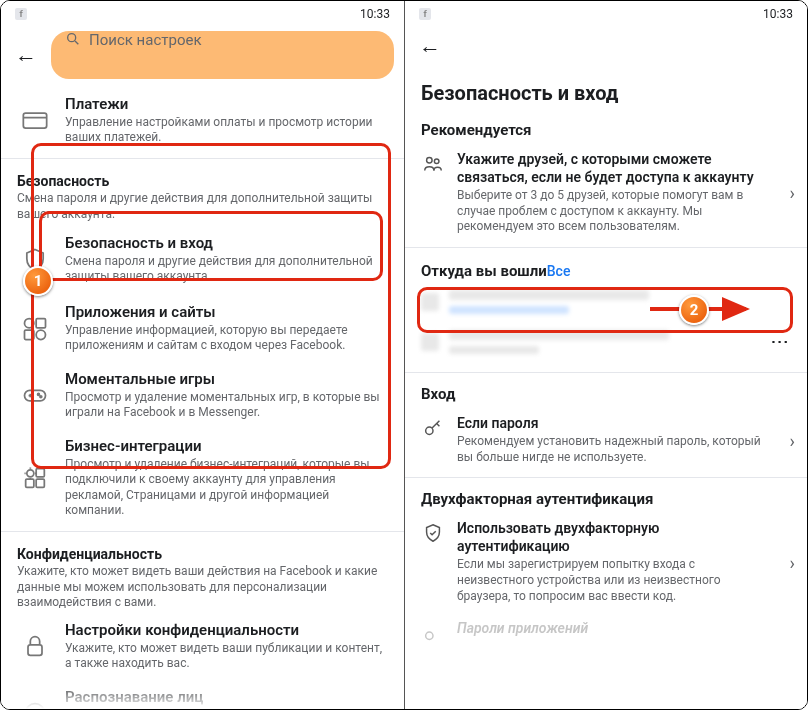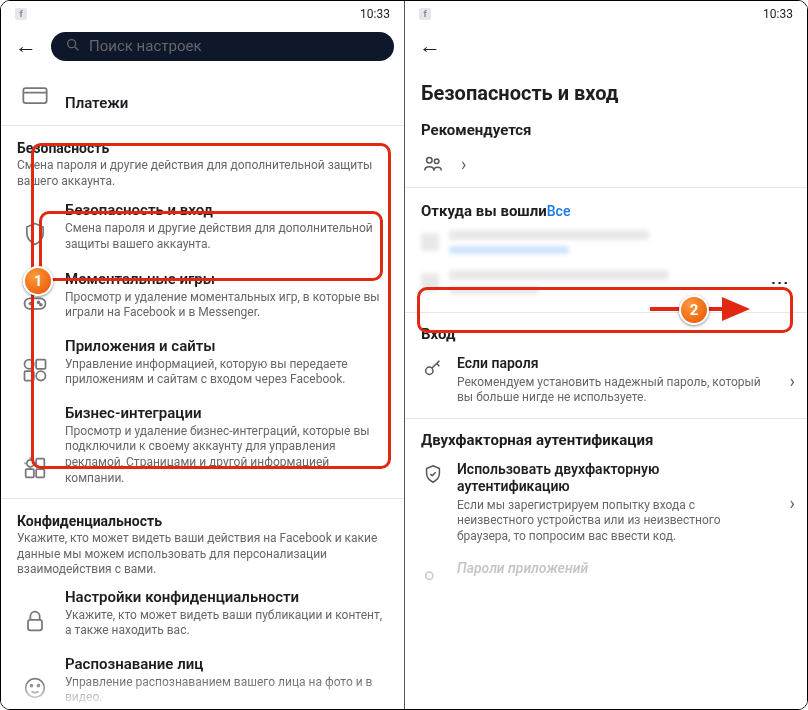--- a/index.html
+++ b/index.html
@@ -55,36 +55,35 @@
     gap: 10px;
   }
   .back-arrow {
     font-size: 22px; line-height:1;
     color: #1c1e21;
     cursor: pointer;
     padding: 4px;
   }
   .search-field {
     flex: 1;
-    height: 29px;
-    background: #0f172a;
+    height: 48px;
+    background: #fdba74;
     border-radius: 18px;
     display: flex;
-    align-items: center;
     padding: 0 14px;
     gap: 8px;
     color: #65676b;
     font-size: 15px;
   }
   .search-icon { color:#65676b; font-size:14px; }
 
   
   .list-item {
     display: flex;
-    align-items: flex-end;
+    align-items: center;
     padding: 8px 16px;
     gap: 12px;
   }
   .list-item .icon-wrap {
     width: 36px; height: 36px;
     display:flex; align-items:center; justify-content:center;
     flex-shrink:0;
     color:#555;
   }
   .icon-wrap svg { width: 28px; height: 28px; }
@@ -241,70 +240,71 @@
 
     <div class="list-item">
       <div class="icon-wrap">
         <svg viewBox="0 0 24 24" fill="none" stroke="#777" stroke-width="1.5">
             <rect x="2" y="6" width="20" height="13" rx="2"></rect>
             <line x1="2" y1="10" x2="22" y2="10"></line>
           </svg>
       </div>
       <div class="list-text">
         <div class="item-title">Платежи</div>
+        <div class="item-desc">Управление настройками оплаты и просмотр истории ваших платежей.</div>
       </div>
     </div>
 
     <div class="divider"></div>
 
     <div class="section-header">
       <div class="section-title">Безопасность</div>
       <div class="section-desc">Смена пароля и другие действия для дополнительной защиты вашего аккаунта.</div>
     </div>
 
     <div class="list-item" style="padding-top:10px;padding-bottom:10px;">
       <div class="icon-wrap">
         <svg viewBox="0 0 24 24" fill="none" stroke="#777" stroke-width="1.5">
             <path d="M12 3 L19 6 V11 C19 16 16 19 12 21 C8 19 5 16 5 11 V6 Z"></path>
           </svg>
       </div>
       <div class="list-text">
         <div class="item-title">Безопасность и вход</div>
         <div class="item-desc">Смена пароля и другие действия для дополнительной защиты вашего аккаунта.</div>
+      </div>
+    </div>
+
+    <div class="list-item">
+      <div class="icon-wrap">
+        <svg viewBox="0 0 24 24" fill="none" stroke="#777" stroke-width="1.5">
+            <circle cx="7" cy="7" r="4"></circle>
+            <rect x="13" y="3" width="8" height="8" rx="1"></rect>
+            <rect x="3" y="13" width="8" height="8" rx="1"></rect>
+            <circle cx="17" cy="17" r="4"></circle>
+          </svg>
+      </div>
+      <div class="list-text">
+        <div class="item-title">Приложения и сайты</div>
+        <div class="item-desc">Управление информацией, которую вы передаете приложениям и сайтам с входом через Facebook.</div>
       </div>
     </div>
 
     <div class="list-item">
       <div class="icon-wrap">
         <svg viewBox="0 0 24 24" fill="none" stroke="#777" stroke-width="1.5">
             <rect x="3" y="8" width="18" height="9" rx="4.5"></rect>
             <line x1="8" y1="11" x2="8" y2="14"></line>
             <line x1="6.5" y1="12.5" x2="9.5" y2="12.5"></line>
             <circle cx="15" cy="11.5" r="0.8" fill="#777"></circle>
             <circle cx="17" cy="13.5" r="0.8" fill="#777"></circle>
           </svg>
       </div>
       <div class="list-text">
         <div class="item-title">Моментальные игры</div>
         <div class="item-desc">Просмотр и удаление моментальных игр, в которые вы играли на Facebook и в Messenger.</div>
-      </div>
-    </div>
-
-    <div class="list-item">
-      <div class="icon-wrap">
-        <svg viewBox="0 0 24 24" fill="none" stroke="#777" stroke-width="1.5">
-            <circle cx="7" cy="7" r="4"></circle>
-            <rect x="13" y="3" width="8" height="8" rx="1"></rect>
-            <rect x="3" y="13" width="8" height="8" rx="1"></rect>
-            <circle cx="17" cy="17" r="4"></circle>
-          </svg>
-      </div>
-      <div class="list-text">
-        <div class="item-title">Приложения и сайты</div>
-        <div class="item-desc">Управление информацией, которую вы передаете приложениям и сайтам с входом через Facebook.</div>
       </div>
     </div>
 
     <div class="list-item">
       <div class="icon-wrap">
         <svg viewBox="0 0 24 24" fill="none" stroke="#777" stroke-width="1.5">
             <circle cx="8" cy="8" r="3"></circle>
             <path d="M8 4v-1M8 13v-1M4 8h-1M13 8h-1"></path>
             <rect x="13" y="4" width="7" height="7" rx="1"></rect>
             <rect x="4" y="13" width="7" height="7" rx="1"></rect>
@@ -378,20 +378,24 @@
     </div>
 
     <div class="rec-item">
       <div class="rec-icon">
         <svg viewBox="0 0 24 24" fill="none" stroke="#555" stroke-width="1.6">
             <circle cx="8" cy="8" r="3"></circle>
             <circle cx="16" cy="9" r="2.5"></circle>
             <path d="M3 19 q0-4 5-4 t5 4"></path>
             <path d="M13 19 q0-3.5 4-3.5 t4 3.5"></path>
           </svg>
+      </div>
+      <div class="rec-text">
+        <div class="rec-title">Укажите друзей, с которыми сможете связаться, если не будет доступа к аккаунту</div>
+        <div class="rec-desc">Выберите от 3 до 5 друзей, которые помогут вам в случае проблем с доступом к аккаунту. Мы рекомендуем это всем пользователям.</div>
       </div>
       <div class="chevron">›</div>
     </div>
 
     <div class="divider"></div>
 
     <div class="row-header">
       <div class="subsection-title">Откуда вы вошли</div>
       <div class="link">Все</div>
     </div>

